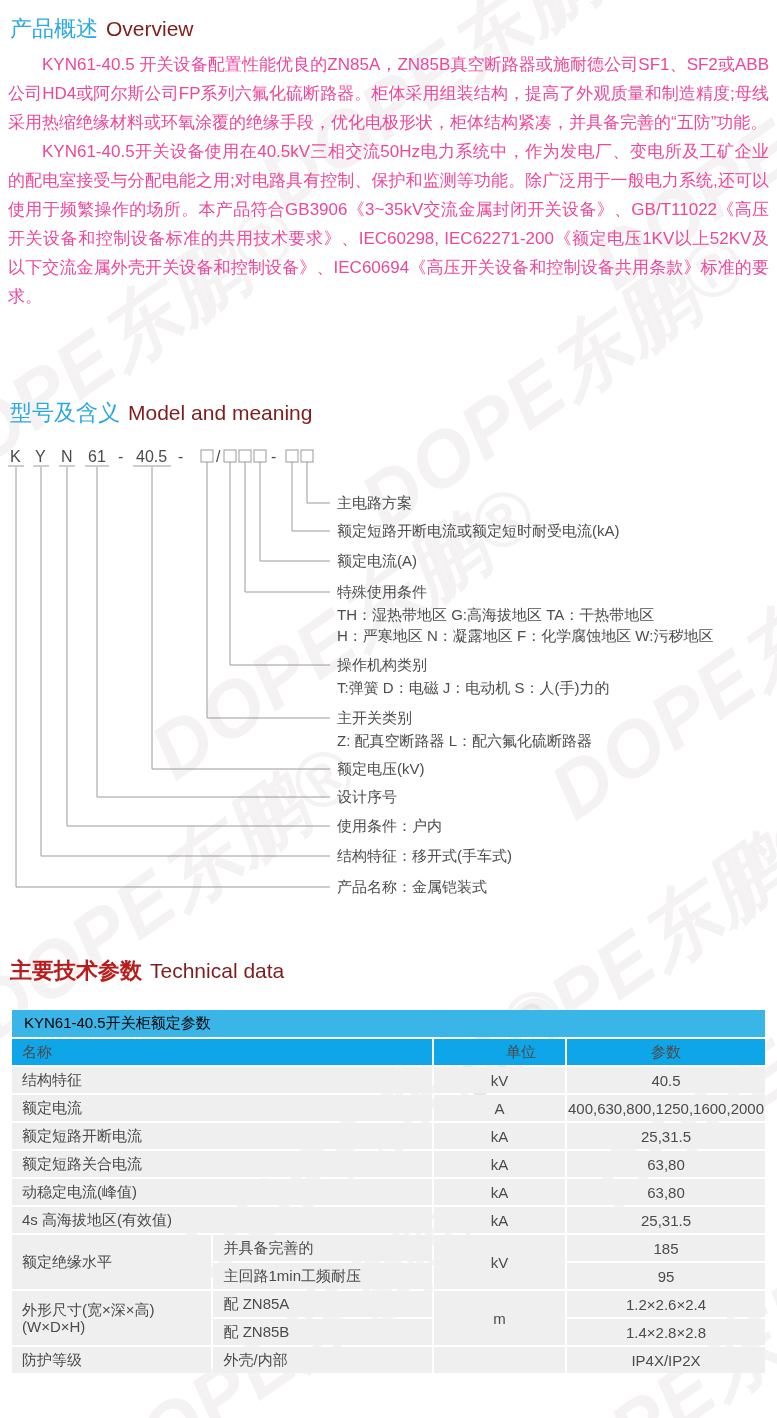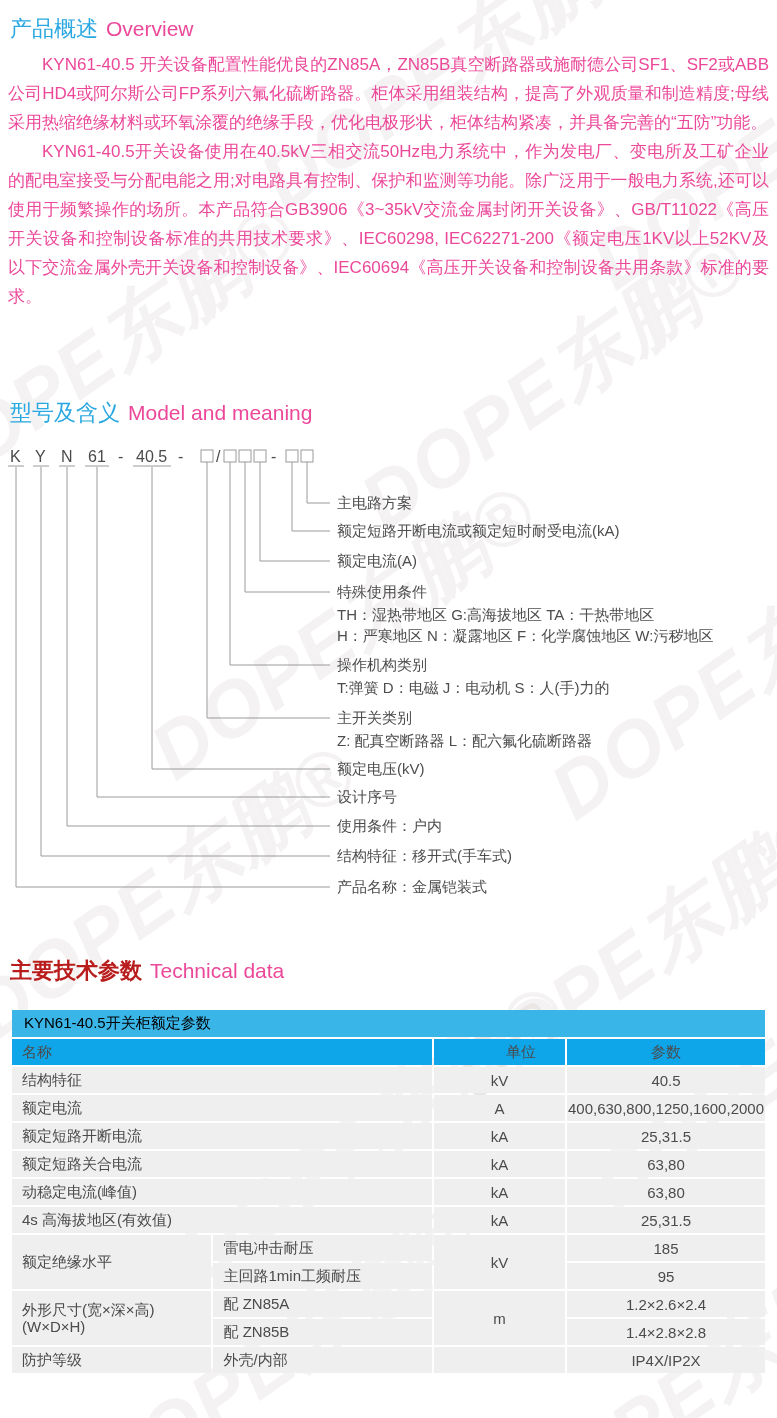--- a/index.html
+++ b/index.html
@@ -7,21 +7,21 @@
   .page{position:relative;width:777px;height:1418px;overflow:hidden;background:#fff;}
   
   .wm{position:absolute;font-size:78px;font-weight:bold;font-style:italic;
       color:rgba(168,158,158,0.13);white-space:nowrap;transform:rotate(-35deg);
       letter-spacing:2px;pointer-events:none;z-index:0;}
   .content{position:relative;z-index:1;}
   
   .heading{position:absolute;left:10px;white-space:nowrap;}
   .heading .zh{font-size:22px;color:#29a8e1;}
   .heading .zh.dark{color:#b91c1c;font-weight:bold;}
-  .heading .en{font-size:21px;color:#ec4899;margin-left:8px;}
+  .heading .en{font-size:21px;color:#7f1d1d;margin-left:8px;}
   
   .bodytext{position:absolute;left:8px;top:50px;width:761px;font-size:17px;
             line-height:29px;text-align:justify;color:#ec4899;}
   .bodytext p{margin:0;text-indent:2em;}
   
   .diagram{position:absolute;left:0;top:440px;}
   .diagram text{fill:#4d4d4d;font-size:15px;font-family:"Liberation Sans","DejaVu Sans",sans-serif;}
   .diagram text.code{font-size:16px;fill:#4a4a4a;}
   .diagram line,.diagram polyline,.diagram rect{stroke:#9a9a9a;stroke-width:1;fill:none;}
   
@@ -161,21 +161,21 @@
         <td class="c">kA</td>
         <td class="c">63,80</td>
       </tr>
       <tr>
         <td class="l" colspan="2">4s 高海拔地区(有效值)</td>
         <td class="c">kA</td>
         <td class="c">25,31.5</td>
       </tr>
       <tr>
         <td class="l w-name" rowspan="2">额定绝缘水平</td>
-        <td class="l w-sub">雷电冲击耐压</td>
+        <td class="l w-sub">并具备完善的</td>
         <td class="c" rowspan="2">kV</td>
         <td class="c">185</td>
       </tr>
       <tr>
         <td class="l">主回路1min工频耐压</td>
         <td class="c">95</td>
       </tr>
       <tr>
         <td class="l two-line" rowspan="2">
           <div>外形尺寸(宽×深×高)</div>

